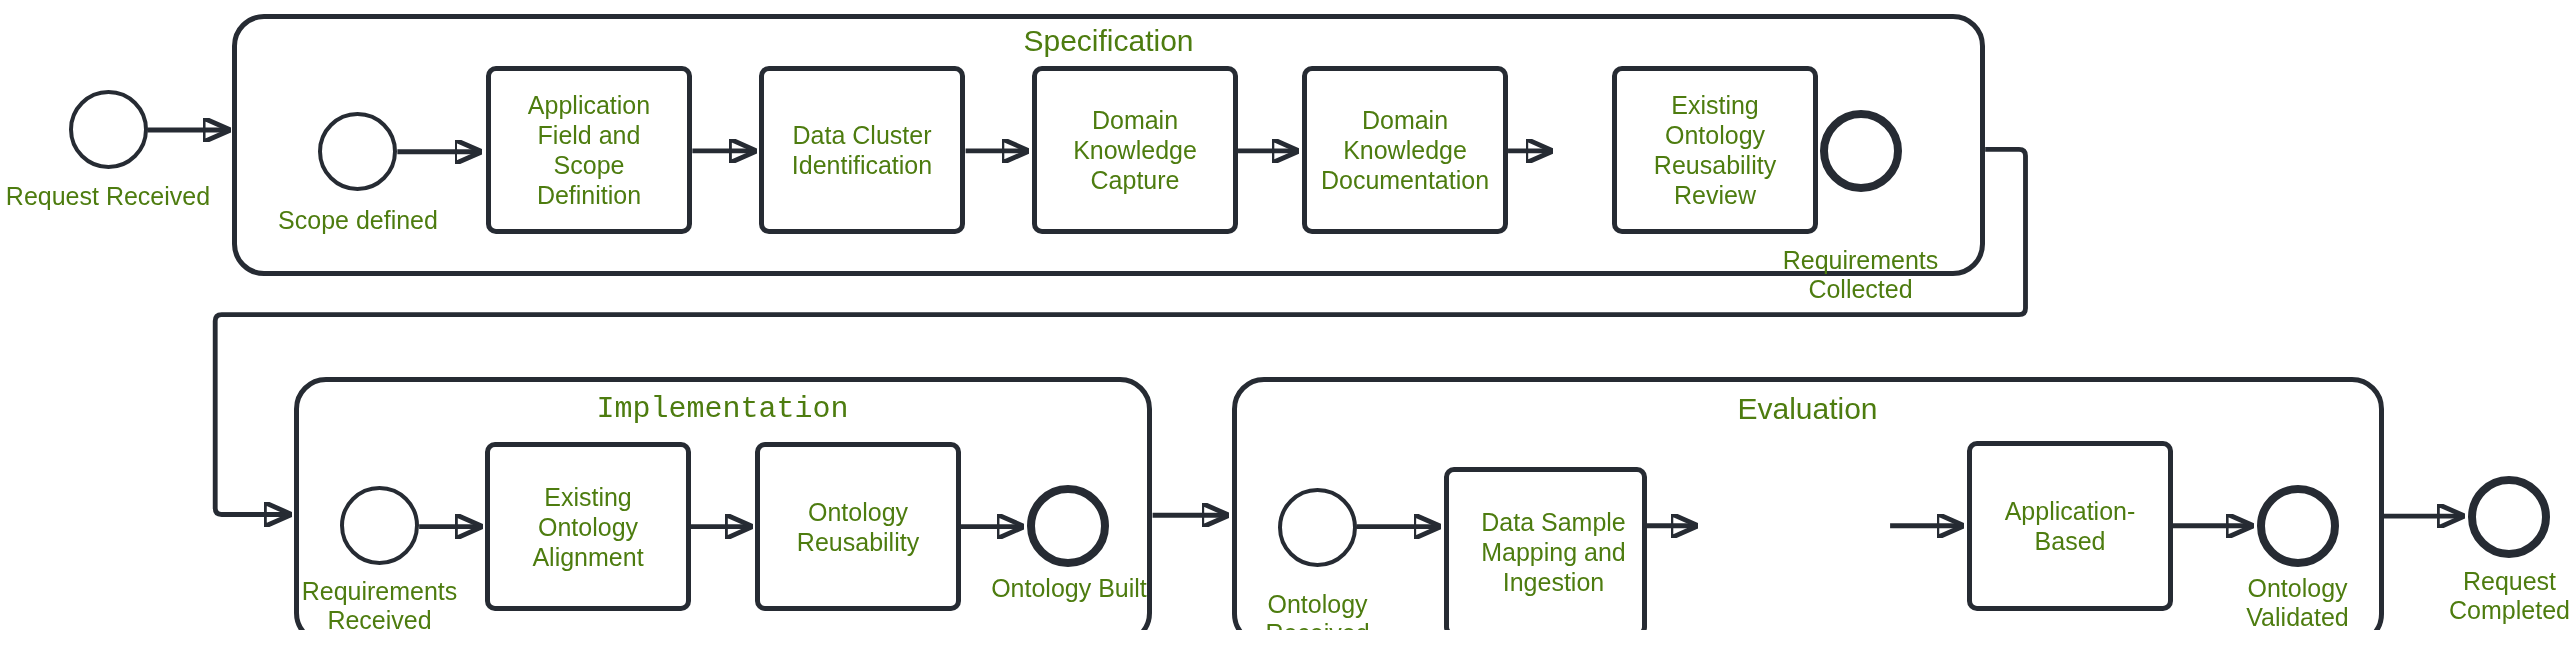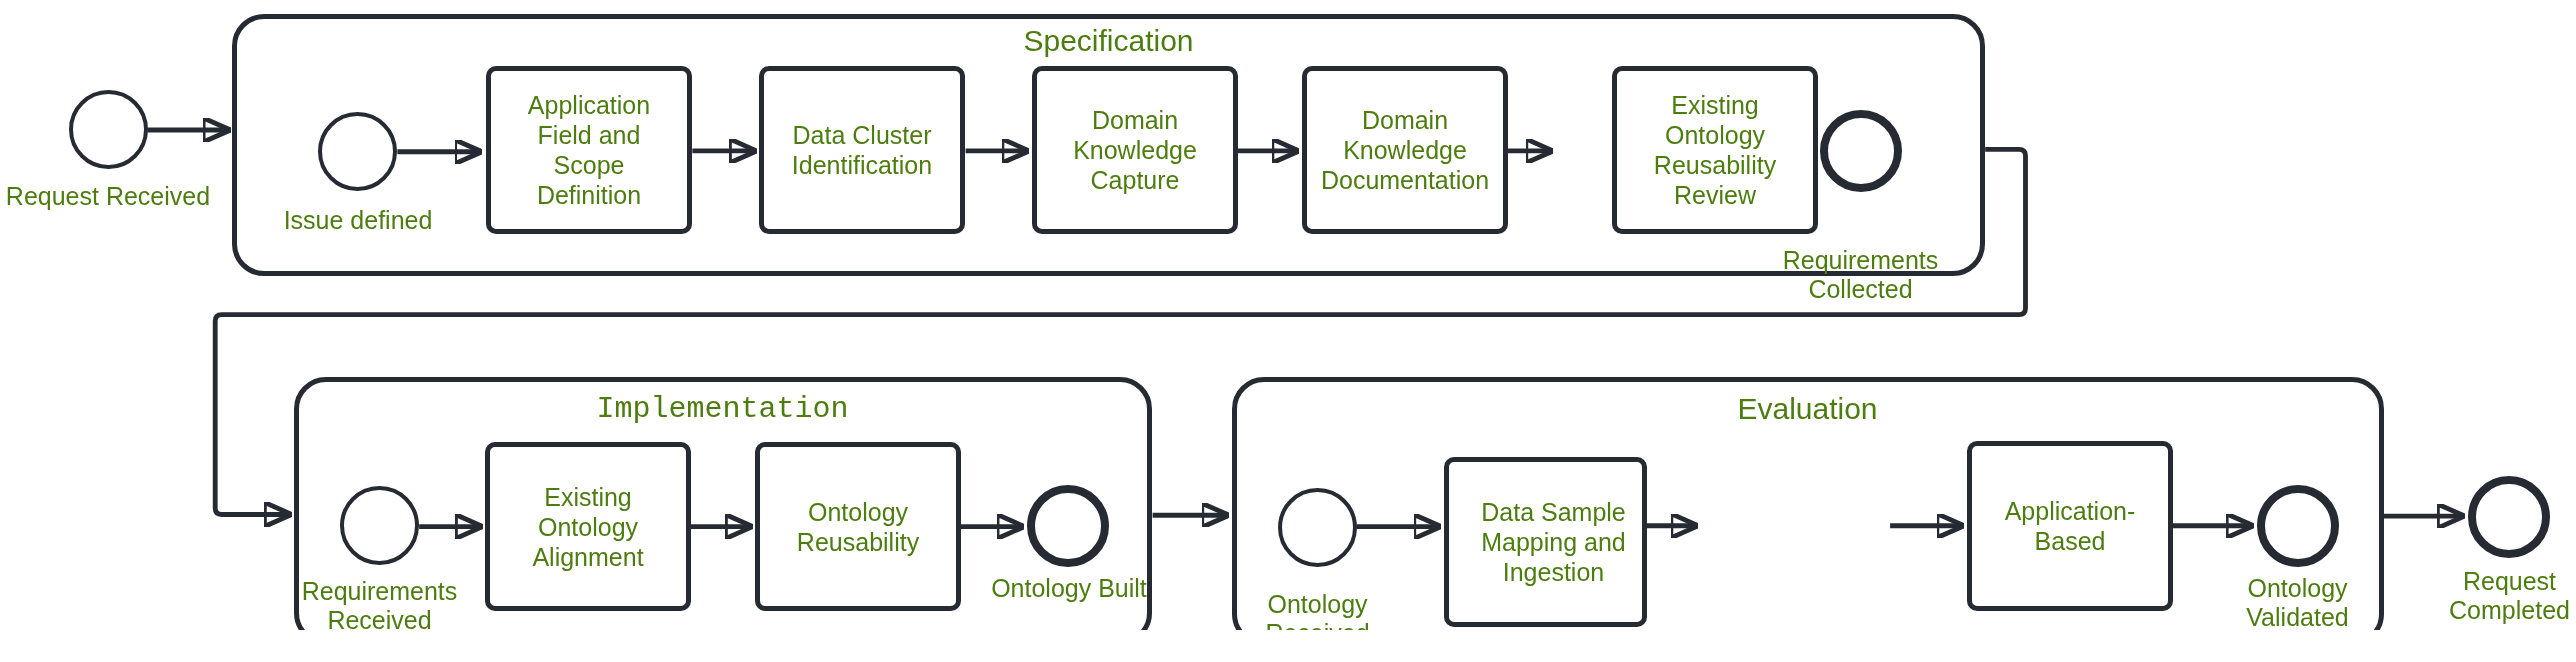--- a/index.html
+++ b/index.html
@@ -94,21 +94,21 @@
     <path d="M2043 652 H2106" marker-end="url(#ah)"></path>
     <path d="M2345 652 H2436" marker-end="url(#ah)"></path>
     <path d="M2695 652 H2795" marker-end="url(#ah)"></path>
     <path d="M2957 640 H3057" marker-end="url(#ah)"></path>
   </svg>
 
   <div class="event start" style="left:69px;top:90px;width:79px;height:79px;"></div>
   <div class="event-label" style="left:-13px;top:182px;width:242px;">Request Received</div>
 
   <div class="event start" style="left:318px;top:112px;width:79px;height:79px;"></div>
-  <div class="event-label" style="left:237px;top:206px;width:242px;">Issue defined</div>
+  <div class="event-label" style="left:237px;top:206px;width:242px;">Scope defined</div>
 
   <div class="task" style="left:486px;top:66px;width:206px;height:168px;">Application Field and Scope Definition</div>
   <div class="task" style="left:759px;top:66px;width:206px;height:168px;text-align:center;">Data Cluster Identification</div>
   <div class="task" style="left:1032px;top:66px;width:206px;height:168px;">Domain Knowledge Capture</div>
   <div class="task" style="left:1302px;top:66px;width:206px;height:168px;">Domain Knowledge Documentation</div>
   <div class="task" style="left:1612px;top:66px;width:206px;height:168px;">Existing Ontology Reusability Review</div>
 
   <div class="event end" style="left:1820px;top:110px;width:82px;height:82px;"></div>
   <div class="event-label" style="left:1772px;top:202px;width:177px;margin-top:44px;">Requirements Collected</div>
 
@@ -117,21 +117,21 @@
 
   <div class="task" style="left:485px;top:442px;width:206px;height:169px;">Existing Ontology Alignment</div>
   <div class="task" style="left:755px;top:442px;width:206px;height:169px;">Ontology Reusability</div>
 
   <div class="event end" style="left:1027px;top:485px;width:82px;height:82px;"></div>
   <div class="event-label" style="left:948px;top:574px;width:242px;">Ontology Built</div>
 
   <div class="event start" style="left:1278px;top:488px;width:79px;height:79px;"></div>
   <div class="event-label" style="left:1253px;top:590px;width:129px;">Ontology Received</div>
 
-  <div class="task" style="left:1444px;top:457px;width:203px;height:170px;padding-left:24px;">Data Sample Mapping and Ingestion</div>
+  <div class="task" style="left:1444px;top:467px;width:203px;height:170px;padding-left:24px;">Data Sample Mapping and Ingestion</div>
   <div class="task" style="left:1967px;top:441px;width:206px;height:170px;">Application-Based</div>
 
   <div class="event end" style="left:2257px;top:485px;width:82px;height:82px;"></div>
   <div class="event-label" style="left:2233px;top:574px;width:129px;">Ontology Validated</div>
 
   <div class="event end" style="left:2468px;top:476px;width:82px;height:82px;"></div>
   <div class="event-label" style="left:2441px;top:567px;width:137px;">Request Completed</div>
 
 </div>
 

